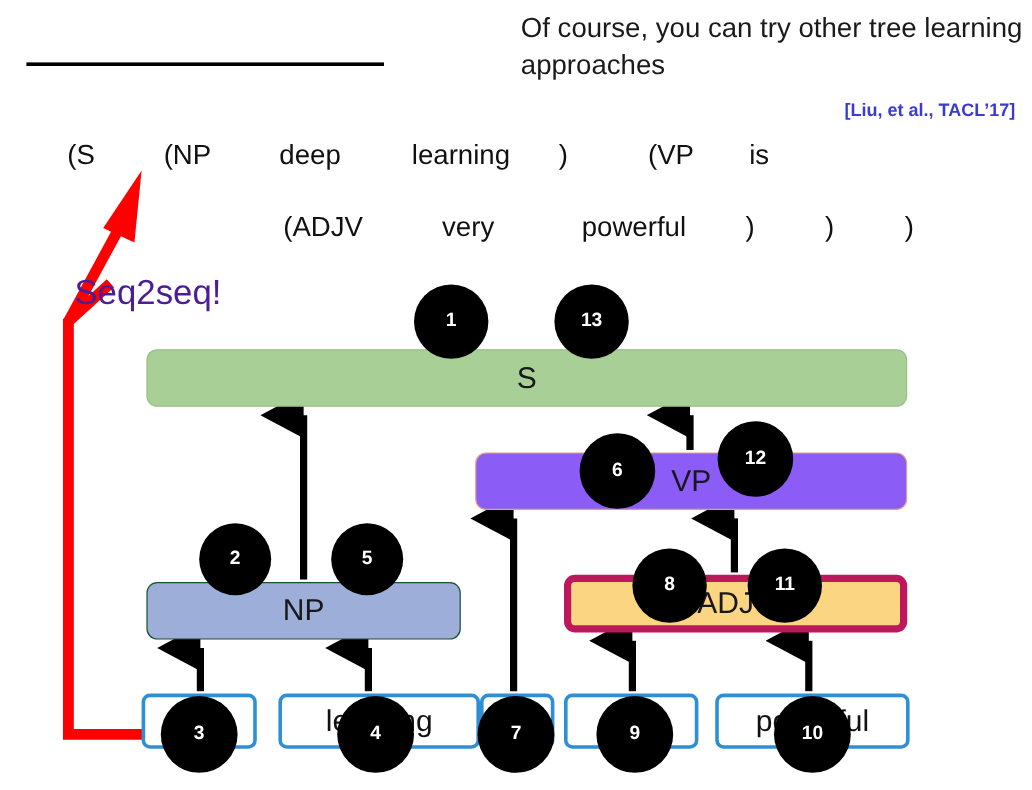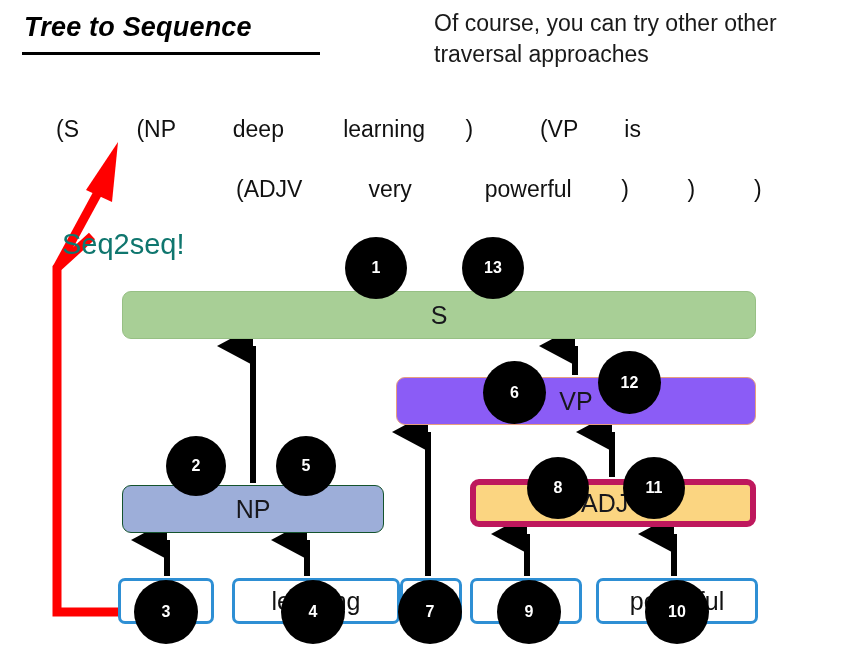--- a/index.html
+++ b/index.html
@@ -59,21 +59,21 @@
     white-space: nowrap;
   }
   #seq-row-1 { left: 56px; top: 116px; }
   #seq-row-2 { left: 236px; top: 176px; }
   .seq-tok { display: inline-block; text-align: left; }
 
   
   #seq2seq-label {
     left: 62px; top: 228px;
     font-size: 29px;
-    color: #0f766e;
+    color: #4c1d95;
     white-space: nowrap;
   }
 
   
   #red-arrow { left: 0; top: 0; width: 860px; height: 658px; pointer-events: none; }
 
   
   #arrows { left: 0; top: 0; width: 860px; height: 658px; pointer-events: none; }
 
   
@@ -137,24 +137,24 @@
     font-size: 16px;
     font-weight: bold;
     box-sizing: border-box;
   }
 </style>
 </head>
 <body>
 
 <div id="slide">
 
-  <div class="abs" id="title">Tree to Sequence</div>
   <div class="abs" id="title-rule"></div>
 
-  <div class="abs" id="note">Of course, you can try other other traversal approaches</div>
+  <div class="abs" id="note">Of course, you can try other tree learning approaches</div>
+  <div class="abs" id="citation">[Liu, et al., TACL’17]</div>
 
   <div class="abs seq-row" id="seq-row-2">
     <span class="seq-tok" style="width:126px">(ADJV</span>
     <span class="seq-tok" style="width:110px">very</span>
     <span class="seq-tok" style="width:130px">powerful</span>
     <span class="seq-tok" style="width:60px">)</span>
     <span class="seq-tok" style="width:60px">)</span>
     <span class="seq-tok" style="width:40px">)</span>
   </div>
 

